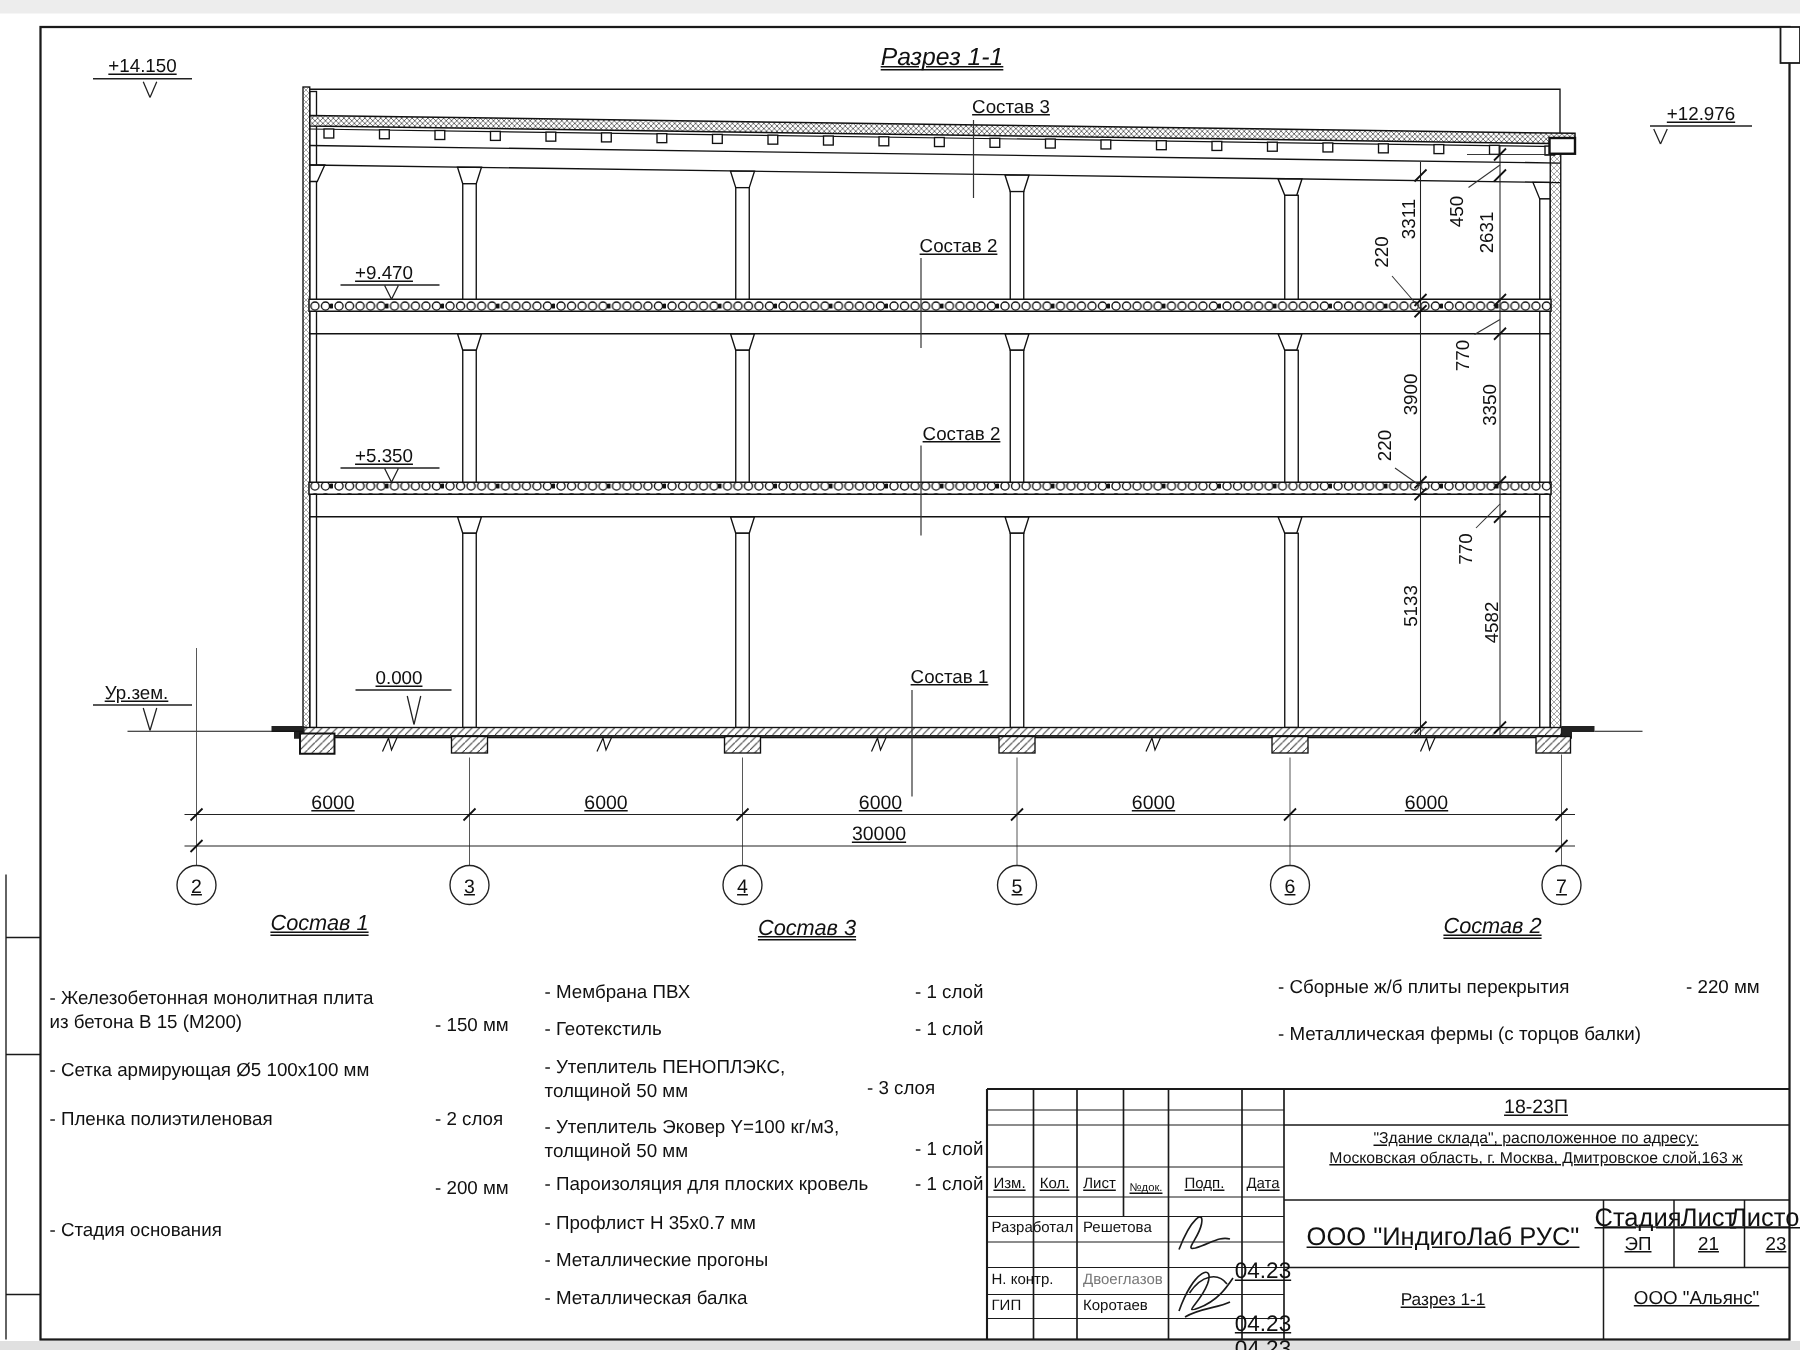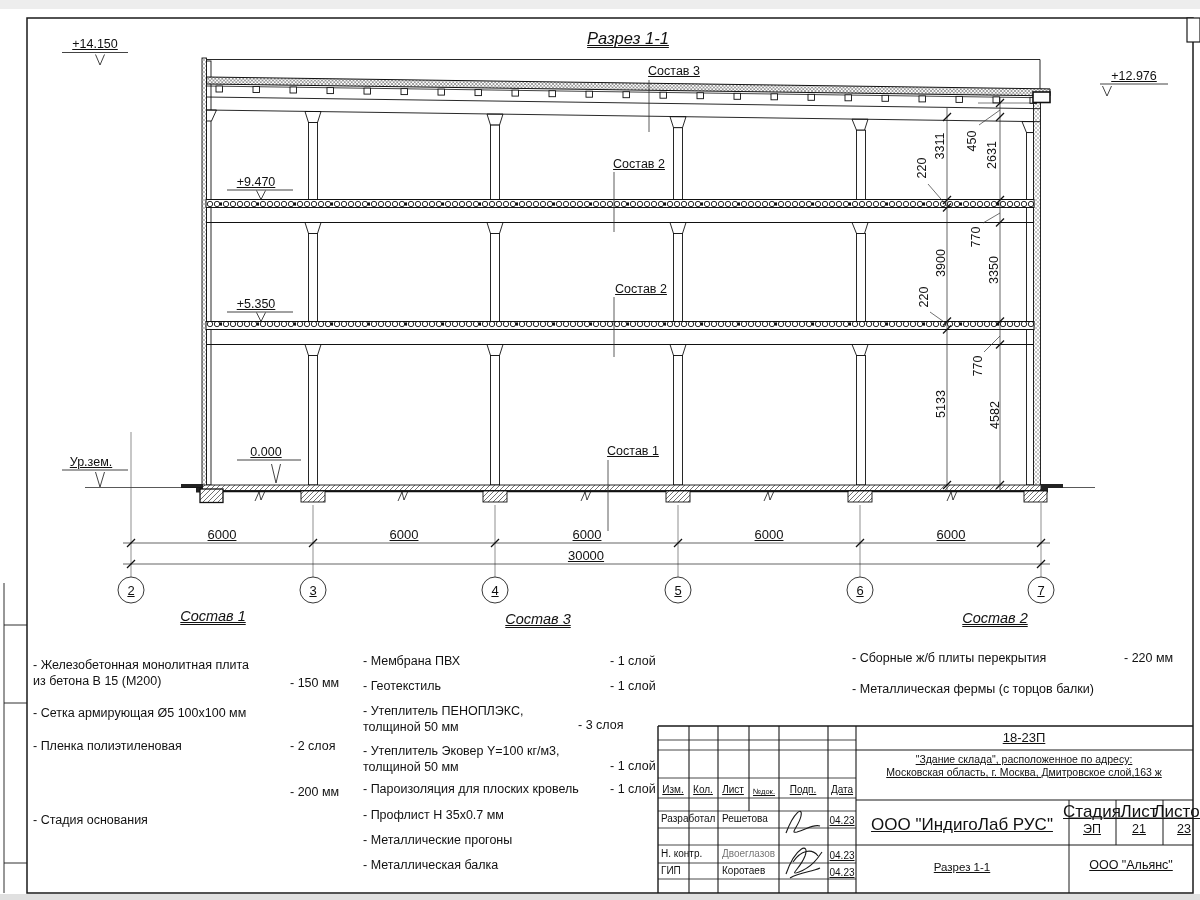--- a/index.html
+++ b/index.html
@@ -8,21 +8,21 @@
   .edge-top{position:absolute;left:0;top:0;width:1200px;height:9px;background:#ededed;}
   .edge-bottom{position:absolute;left:0;top:894px;width:1200px;height:6px;background:#e0e0e0;}
   svg.lw{position:absolute;left:0;top:0;}
   .t{position:absolute;white-space:pre-line;line-height:1.2;color:#111;}
   .cx{transform:translateX(-50%);text-align:center;white-space:nowrap;text-decoration:underline;}
   .rot{transform:translate(-50%,-50%) rotate(-90deg);white-space:nowrap;font-size:12.5px;}
   .it{font-style:italic;}
   .ul{text-decoration:underline;text-underline-offset:3px;}
   .f16{font-size:16.5px;} .f14{font-size:14.5px;} .f13{font-size:13px;}
   .f12{font-size:12.5px;} .f11{font-size:17px;text-align:center;} .f10{font-size:10px;}
-  .f9{font-size:10px;} .f8{font-size:7.5px;}
+  .f9{font-size:15px;margin-top:24px;} .f8{font-size:7.5px;}
   .gray{color:#777;}
   .lh{line-height:1.25;}
 </style>
 </head>
 <body>
 
 <div class="sheet">
   <div class="edge-top"></div>
   <div class="edge-bottom"></div>
 

